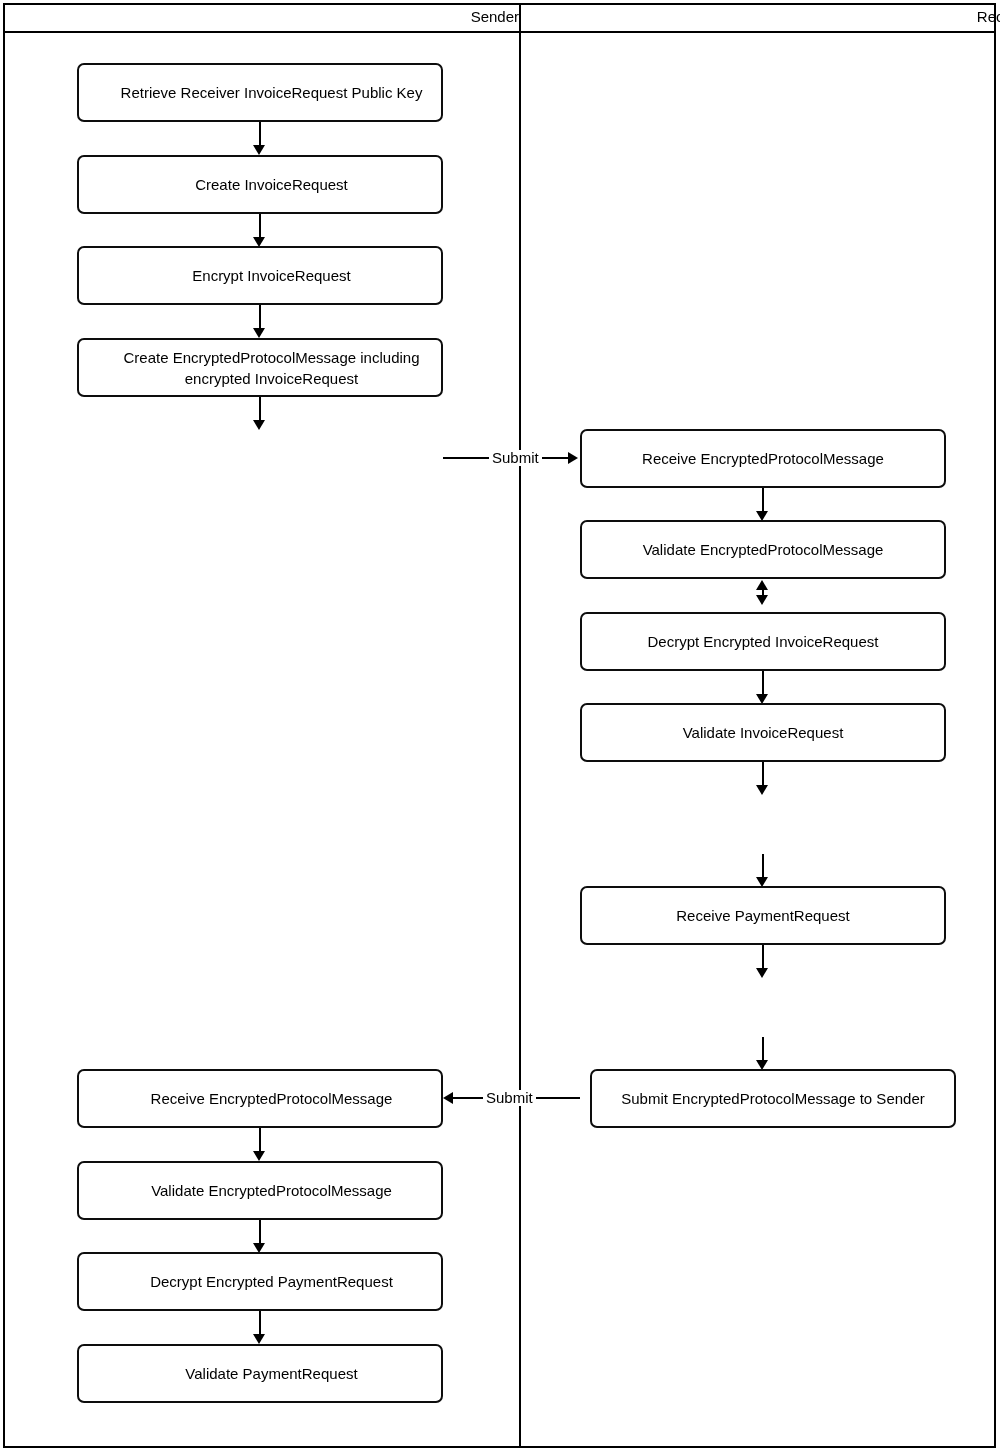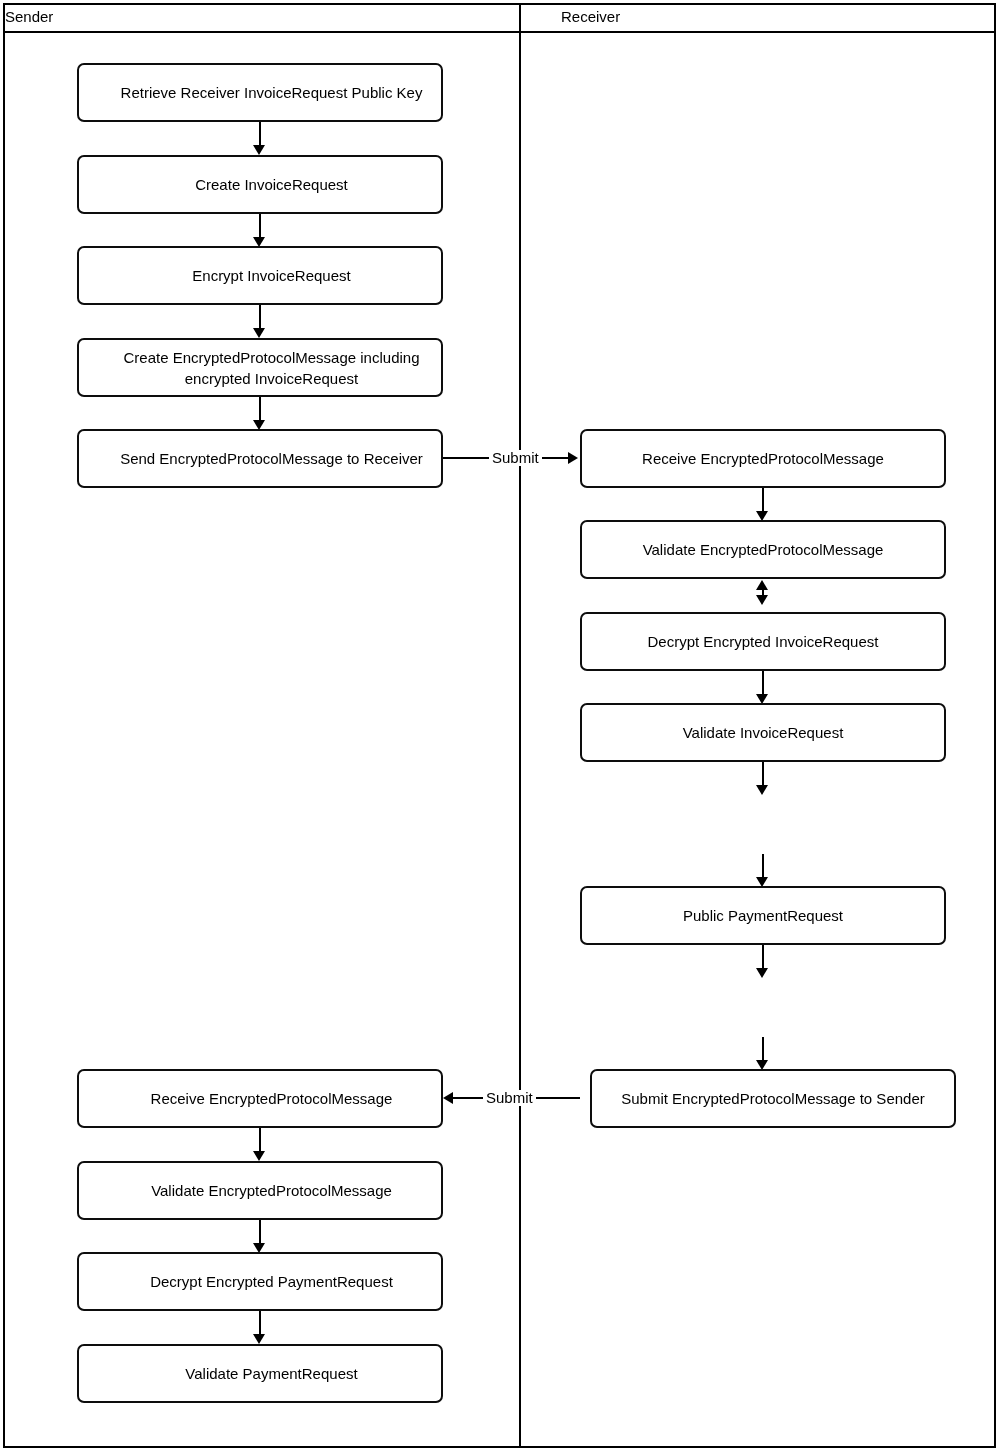--- a/index.html
+++ b/index.html
@@ -44,21 +44,21 @@
     top: 31px;
     width: 993px;
     height: 2px;
     background: #000000;
   }
   .lane-title {
     position: absolute;
     top: 5px;
     height: 24px;
     line-height: 24px;
-    text-align: left;
+    text-align: right;
     font-size: 15px;
     color: #000000;
     white-space: nowrap;
   }
   .lane-title.sender   { left: 5px;   width: 514px; }
   .lane-title.receiver { left: 521px; width: 475px; padding-left: 40px; }
 
   
   .node {
     position: absolute;
@@ -148,21 +148,20 @@
   <div class="node sender-col" style="top:246px;">Encrypt InvoiceRequest</div>
 
   <div class="arrow-v" style="left:259px; top:305px; height:23px;"></div>
   <div class="arrow-head-down" style="left:253px; top:328px;"></div>
 
   <div class="node sender-col" style="top:338px;">Create EncryptedProtocolMessage including encrypted InvoiceRequest</div>
 
   <div class="arrow-v" style="left:259px; top:397px; height:23px;"></div>
   <div class="arrow-head-down" style="left:253px; top:420px;"></div>
 
-  <div class="node sender-col" style="top:429px;">Send EncryptedProtocolMessage to Receiver</div>
 
   <div class="arrow-h" style="left:443px; top:457px; width:127px;"></div>
   <div class="arrow-head-right" style="left:568px; top:452px;"></div>
   <div class="edge-label" style="left:489px; top:450px;">Submit</div>
 
   <div class="node receiver-col" style="top:429px;">Receive EncryptedProtocolMessage</div>
 
   <div class="arrow-v" style="left:762px; top:488px; height:23px;"></div>
   <div class="arrow-head-down" style="left:756px; top:511px;"></div>
 
@@ -179,21 +178,21 @@
 
   <div class="node receiver-col" style="top:703px;">Validate InvoiceRequest</div>
 
   <div class="arrow-v" style="left:762px; top:762px; height:23px;"></div>
   <div class="arrow-head-down" style="left:756px; top:785px;"></div>
 
 
   <div class="arrow-v" style="left:762px; top:854px; height:23px;"></div>
   <div class="arrow-head-down" style="left:756px; top:877px;"></div>
 
-  <div class="node receiver-col" style="top:886px;">Public PaymentRequest</div>
+  <div class="node receiver-col" style="top:886px;">Receive PaymentRequest</div>
 
   <div class="arrow-v" style="left:762px; top:945px; height:23px;"></div>
   <div class="arrow-head-down" style="left:756px; top:968px;"></div>
 
 
   <div class="arrow-v" style="left:762px; top:1037px; height:23px;"></div>
   <div class="arrow-head-down" style="left:756px; top:1060px;"></div>
 
   <div class="node receiver-col" style="top:1069px;margin-left:10px;">Submit EncryptedProtocolMessage to Sender</div>
 

